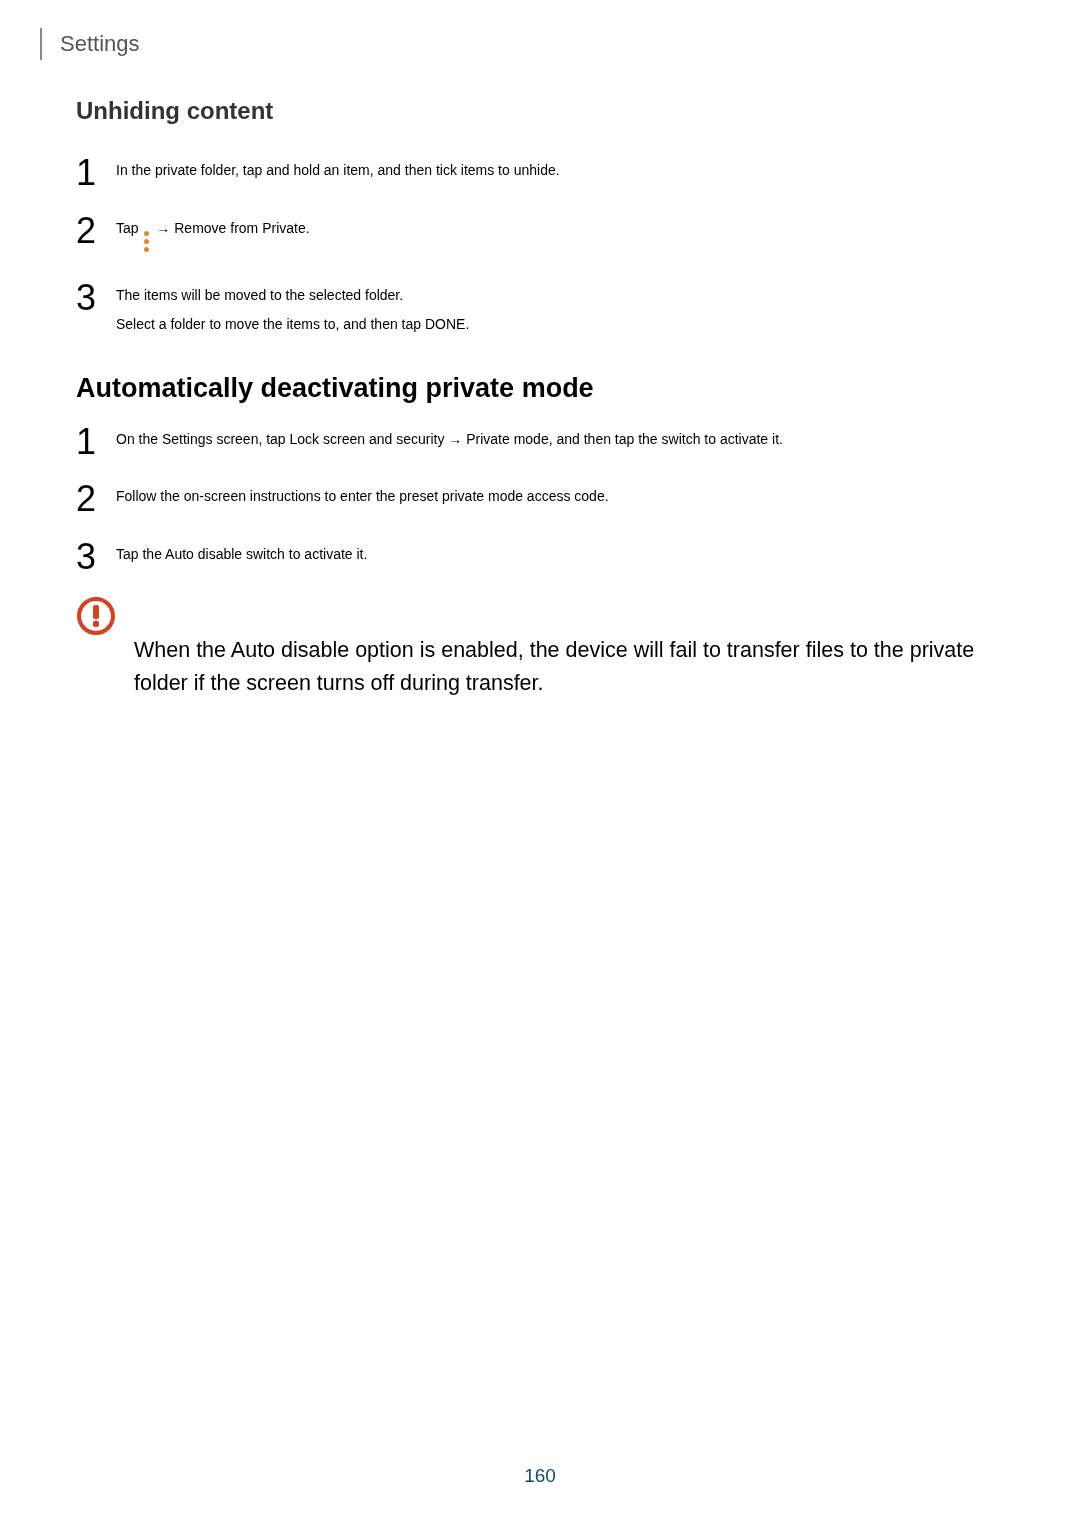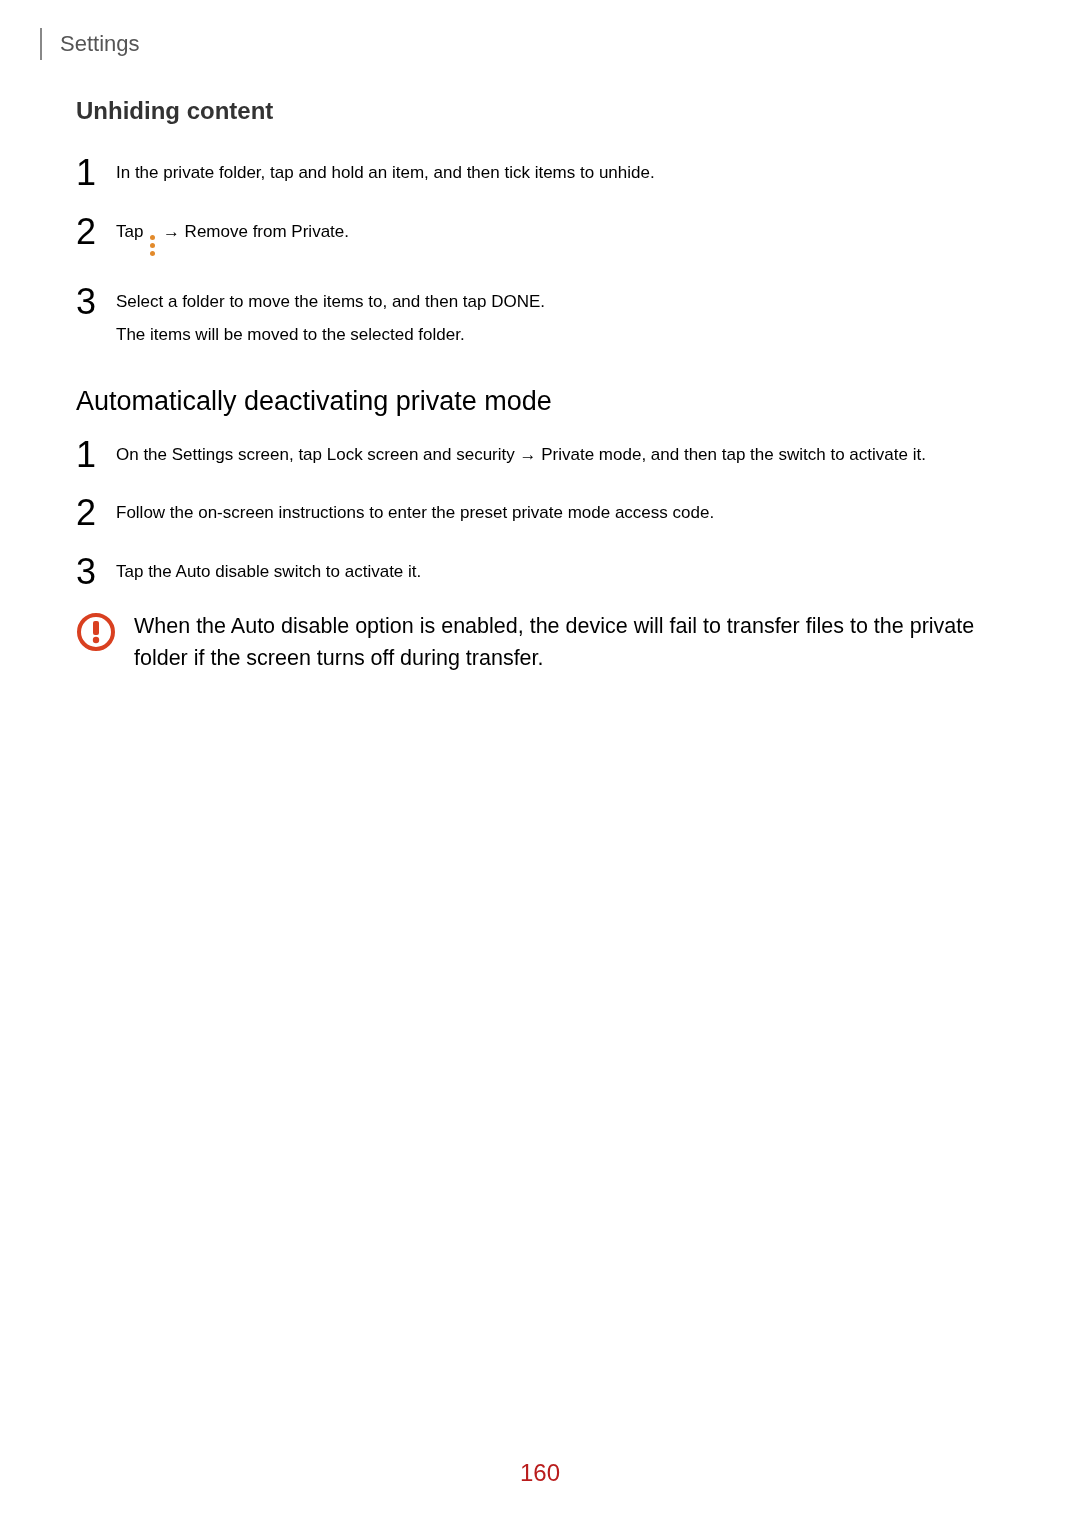--- a/index.html
+++ b/index.html
@@ -49,30 +49,30 @@
     }
     .step-num {
       font-size: 36px;
       font-weight: 400;
       width: 40px;
       flex-shrink: 0;
       line-height: 1.1;
     }
     .step-body {
       flex: 1;
-      font-size: 17px;
+      font-size: 14px;
       line-height: 1.5;
       padding-top: 7px;
     }
     .step-body p { margin-bottom: 8px; }
     .bold { font-weight: 400; }
     .arrow { font-weight: 400; }
     .h2 {
       font-size: 27px;
-      font-weight: 400;
+      font-weight: 700;
       margin-top: 30px;
       margin-bottom: 18px;
     }
     .para {
       font-size: 21.5px;
       line-height: 1.5;
       margin-bottom: 22px;
     }
     .menu-dots-icon {
       display: inline-flex;
@@ -99,28 +99,29 @@
       flex-shrink: 0;
       width: 40px;
       height: 40px;
       margin-right: 18px;
       margin-top: 2px;
     }
     .callout-text {
       font-size: 21.5px;
       line-height: 1.5;
       flex: 1;
+      margin-top: 40px;
     }
     .page-num {
       position: absolute;
       bottom: 40px;
       width: 100%;
       text-align: center;
-      font-size: 24px;
-      color: #b91c1c;
+      font-size: 19px;
+      color: #0c4a6e;
     }
   </style>
 </head>
 <body>
 
 <div class="header-section">
   <div class="header-bar"></div>
   <div class="header-label">Settings</div>
 </div>
 
@@ -146,24 +147,24 @@
             <span></span>
           </span>
         <span class="arrow"> → </span><span class="bold">Remove from Private</span><span>.</span>
       </p>
     </div>
   </div>
 
   <div class="step">
     <div class="step-num">3</div>
     <div class="step-body">
+      <p>The items will be moved to the selected folder.</p>
       <p>
         <span>Select a folder to move the items to, and then tap </span><span class="bold">DONE</span><span>.</span>
       </p>
-      <p>The items will be moved to the selected folder.</p>
     </div>
   </div>
 
   <div class="h2">Automatically deactivating private mode</div>
 
 
   <div class="step">
     <div class="step-num">1</div>
     <div class="step-body">
       <p>

